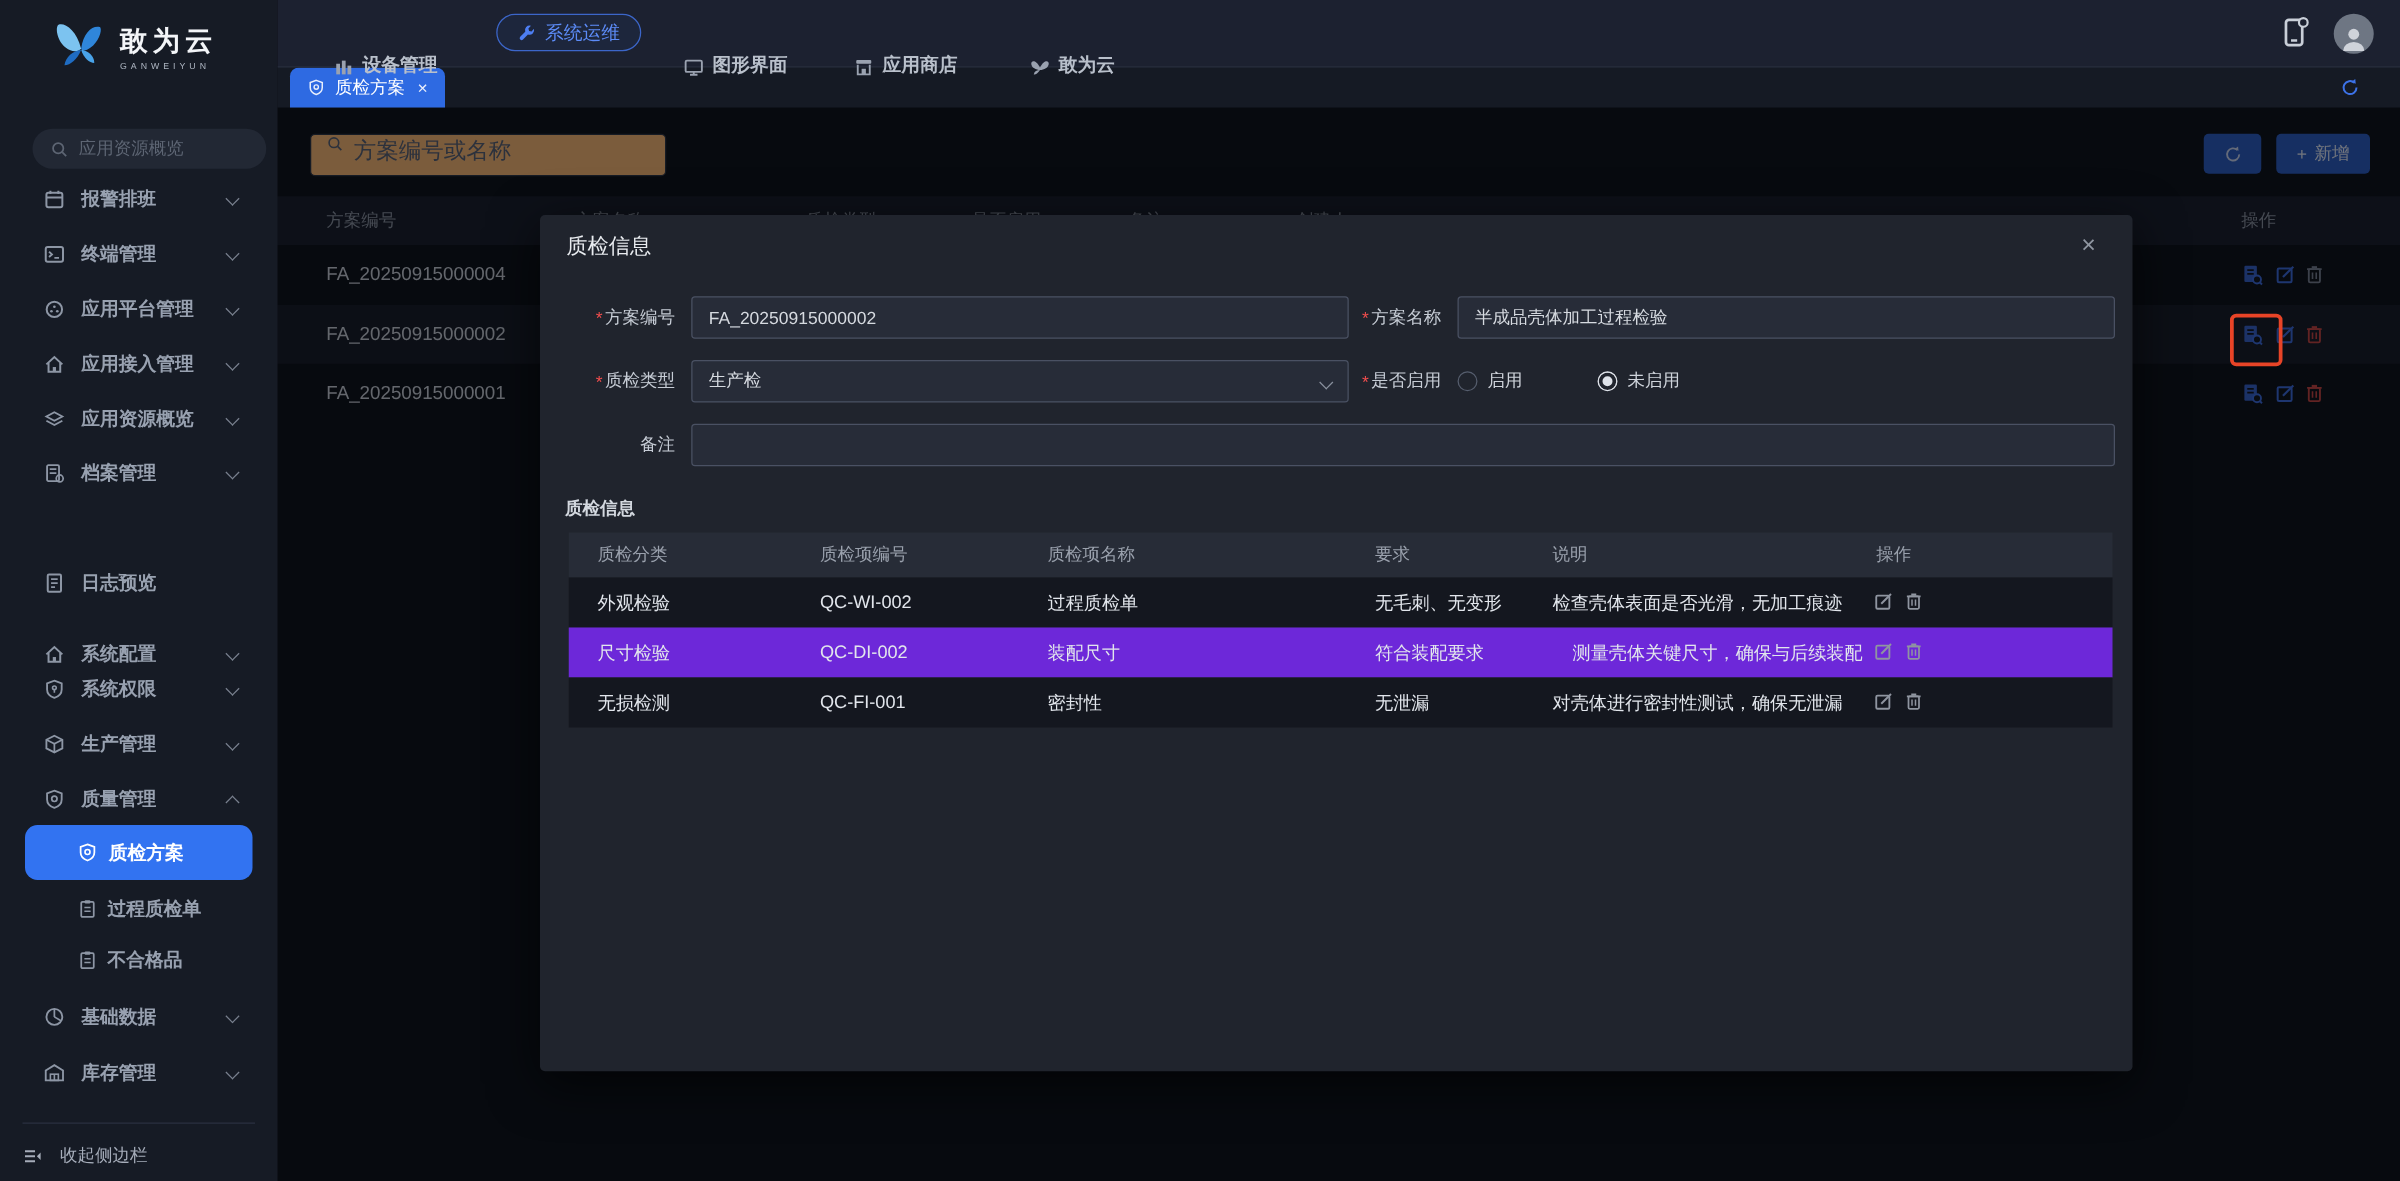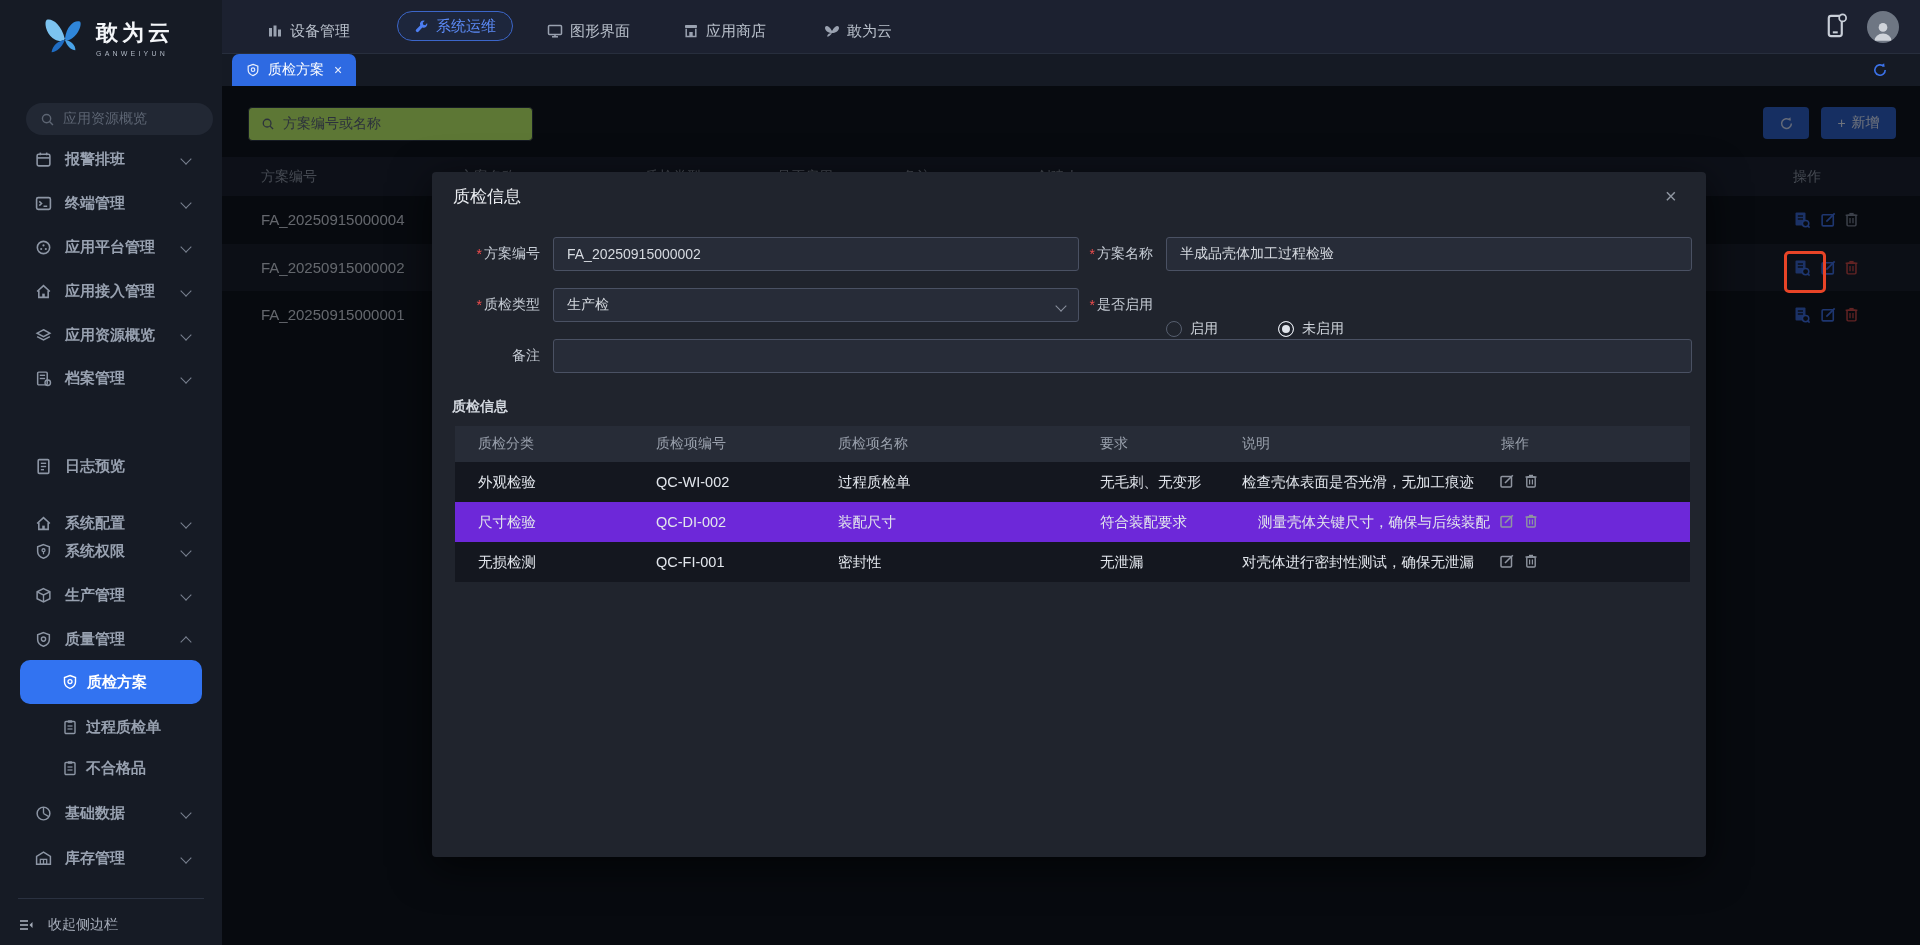--- a/index.html
+++ b/index.html
@@ -30,43 +30,43 @@
       display:flex;align-items:center;color:#ffffff;font-size:15px;font-weight:bold;cursor:pointer;}
   .side-active .icn{width:16px;height:16px;margin-left:42px;margin-right:9px;color:#ffffff;display:flex;align-items:center;}
   .side-divider{position:absolute;left:18px;right:18px;top:898px;border-top:1px solid #2a3140;}
   .collapse-bar{position:absolute;left:0;top:906px;width:222px;height:38px;display:flex;align-items:center;
       color:#a6adba;font-size:14px;cursor:pointer;}
   .collapse-bar .icn{margin:0 14px 0 18px;display:flex;color:#a6adba;}
 
   
   .topnav{position:absolute;left:222px;top:0;width:1698px;height:53px;background:#1c2130;
       border-bottom:1px solid #272e3d;z-index:150;}
-  .nav-item{position:absolute;top:0;height:62px;display:flex;align-items:center;gap:7px;
-      color:#b9c0cb;font-size:15px;cursor:pointer;}
+  .nav-item{position:absolute;top:0;height:62px;display:flex;align-items:flex-end;gap:7px;
+      color:#b9c0cb;font-size:15px;cursor:pointer;font-weight:bold;}
   .nav-item .icn{display:flex;color:#9aa2b0;}
   .nav-pill{position:absolute;top:11px;height:28px;border:1px solid #3c66c9;border-radius:15px;
       display:flex;align-items:center;gap:7px;padding:0 16px;color:#5c8bf7;font-size:15px;
       background:rgba(46,107,226,0.07);cursor:pointer;}
   .nav-pill .icn{display:flex;color:#4d7ef2;}
   .nav-phone{position:absolute;left:1601px;top:13px;color:#c9cfd8;cursor:pointer;}
   .nav-avatar{position:absolute;left:1645px;top:11px;width:32px;height:32px;border-radius:50%;
       background:#6e7683;overflow:hidden;cursor:pointer;display:flex;align-items:flex-end;justify-content:center;}
 
   
   .tabbar{position:absolute;left:222px;top:54px;width:1698px;height:32px;background:#151a24;z-index:140;}
   .tab{position:absolute;left:10px;top:0;height:32px;background:#2e6ae2;border-radius:7px 7px 0 0;
       display:flex;align-items:center;padding:0 14px;gap:8px;color:#fff;font-size:14px;cursor:pointer;}
   .tab .icn{display:flex;color:#e8eefc;}
   .tab-close{font-size:14px;color:#e9eefb;margin-left:2px;cursor:pointer;}
   .tab-refresh{position:absolute;left:1650px;top:8px;color:#3c72e8;cursor:pointer;display:flex;}
 
   
   .content{position:absolute;left:222px;top:86px;width:1698px;height:859px;background:#0c0f15;}
   .tool-search{position:absolute;left:26px;top:21px;width:283px;height:32px;border:1px solid #2b3342;
-      border-radius:4px;background:#bef264;display:flex;align-items:center;color:#596173;font-size:14px;}
+      border-radius:4px;background:#fdba74;display:flex;color:#596173;font-size:18px;}
   .tool-search .sicon{margin:0 8px 0 12px;display:flex;}
   .btn-refresh{position:absolute;left:1541px;top:21px;width:46px;height:32px;background:#2a5cc2;
       border-radius:4px;display:flex;align-items:center;justify-content:center;color:#cdd8f2;cursor:pointer;}
   .btn-add{position:absolute;left:1599px;top:21px;width:75px;height:32px;background:#2a5cc2;border-radius:4px;
       display:flex;align-items:center;justify-content:center;gap:6px;color:#e7edfa;font-size:14px;cursor:pointer;}
   .bg-thead{position:absolute;left:0;top:71px;width:1698px;height:39px;background:#171c28;}
   .bg-th{position:absolute;top:0;height:39px;display:flex;align-items:center;color:#8d94a1;font-size:14px;}
   .bg-row{position:absolute;left:0;width:1698px;height:47px;}
   .bg-row.alt{background:#161a24;}
   .bg-row .code{position:absolute;left:39px;top:0;height:47px;display:flex;align-items:center;
@@ -82,21 +82,21 @@
   .modal-title{position:absolute;left:21px;top:13px;font-size:17px;color:#e9ecf0;}
   .modal-close{position:absolute;left:1233px;top:14px;font-size:20px;color:#8f96a1;cursor:pointer;line-height:1;}
   .f-label{position:absolute;height:34px;display:flex;align-items:center;justify-content:flex-end;
       color:#c6ccd5;font-size:14px;white-space:nowrap;}
   .req::before{content:"*";color:#ef4d4d;margin-right:2px;}
   .f-input{position:absolute;height:32px;background:#272c38;border:1px solid #4a5163;border-radius:3px;
       display:flex;align-items:center;padding:0 13px;color:#d6dae0;font-size:14px;}
   .f-select{cursor:pointer;}
   .sel-chev{position:absolute;right:13px;top:13px;width:7px;height:7px;border-right:1.6px solid #8a919e;
       border-bottom:1.6px solid #8a919e;transform:rotate(45deg);}
-  .radio-grp{position:absolute;display:flex;align-items:center;color:#cfd4db;font-size:14px;margin-top:24px;}
+  .radio-grp{position:absolute;display:flex;align-items:center;color:#cfd4db;font-size:14px;}
   .radio{width:14px;height:14px;border-radius:50%;border:1.5px solid #565e6e;margin-right:8px;flex:none;cursor:pointer;}
   .radio.sel{border:1.5px solid #dfe3ea;background:#dfe3ea;box-shadow:inset 0 0 0 3px #20242d;}
   .section-title{position:absolute;left:20px;top:226px;font-size:14px;color:#d3d8df;font-weight:bold;}
   .sub-table{position:absolute;left:23px;top:254px;width:1235px;}
   .st-head{position:relative;height:36px;background:#272c37;}
   .st-row{position:relative;height:40px;background:#14171f;}
   .st-row.alt{background:#6d28d9;}
   .st-cell{position:absolute;top:0;height:100%;display:flex;align-items:center;font-size:14px;color:#9aa1ad;white-space:nowrap;}
   .st-row .st-cell{color:#e2e6ec;font-size:14.5px;}
   .st-cell.clip{overflow:hidden;max-width:246px;}

